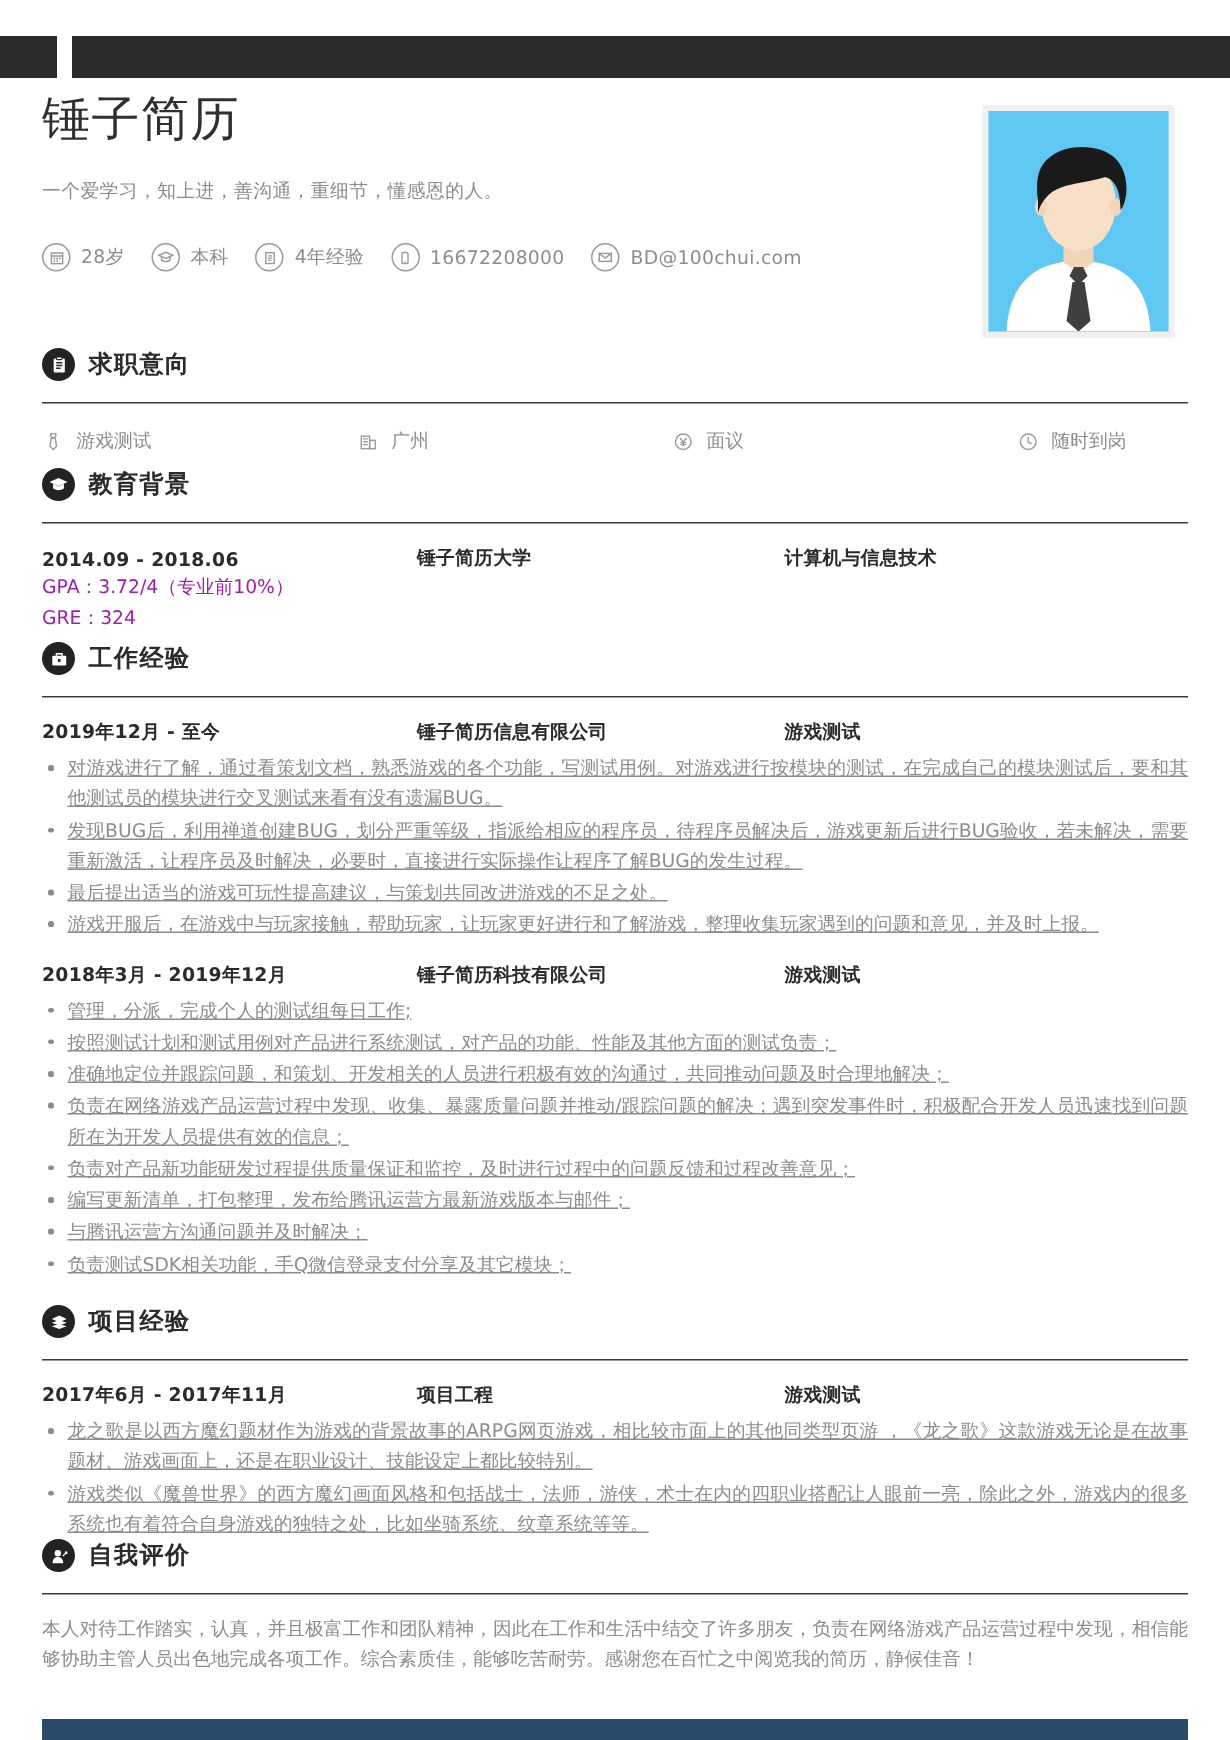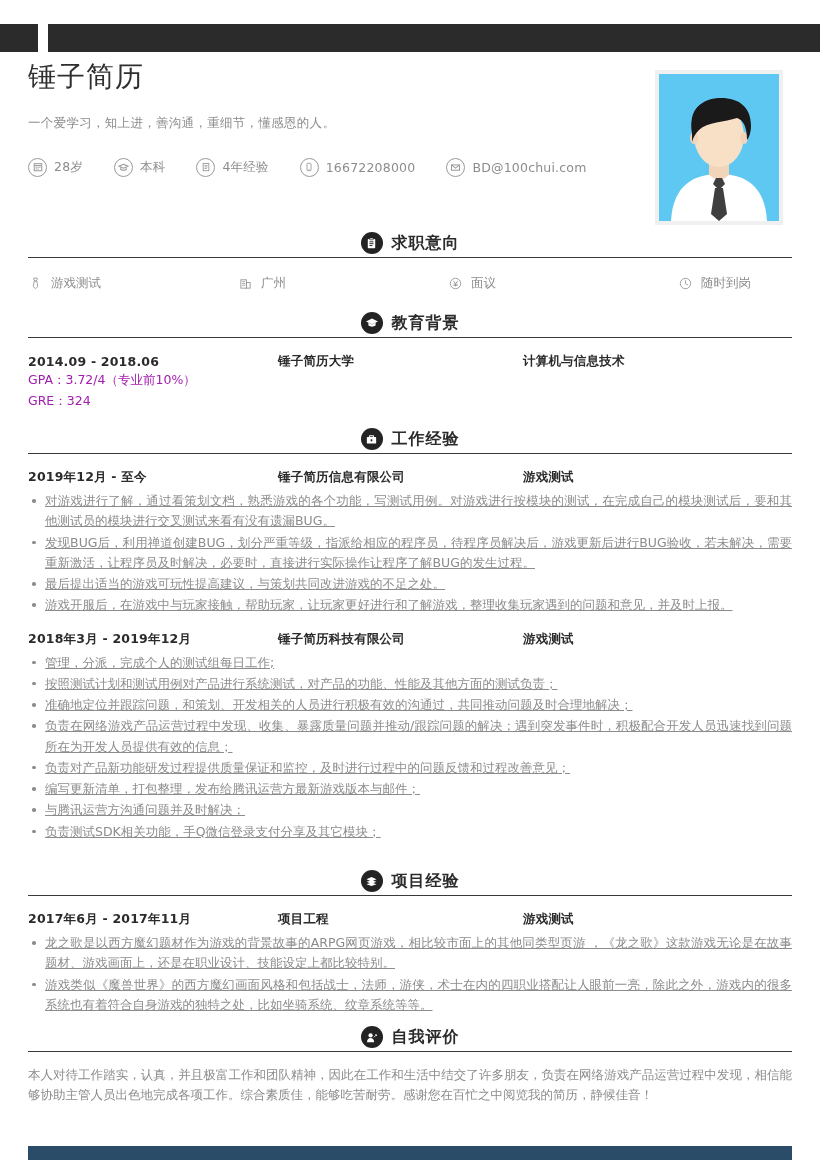--- a/index.html
+++ b/index.html
@@ -48,38 +48,38 @@
   }
 
   
   .header {
     position: absolute;
     top: 62px;
     left: 28px;
     right: 28px;
   }
   .name {
-    font-size: 28px;
+    font-size: 32px;
     font-weight: normal;
     color: #2f2f2f;
     letter-spacing: 1px;
     margin: 0 0 22px 0;
     line-height: 1.1;
   }
   .tagline {
     font-size: 12.5px;
     color: #8c8c8c;
     margin: 0 0 26px 0;
     letter-spacing: 0.3px;
   }
   .contact-row {
     display: flex;
     align-items: center;
     flex-wrap: nowrap;
-    gap: 13px;
+    gap: 0px;
   }
   .contact-item {
     display: flex;
     align-items: center;
     margin-right: 18px;
     white-space: nowrap;
   }
   .ci-icon {
     width: 17px;
     height: 17px;
@@ -120,22 +120,21 @@
   
   .section {
     position: absolute;
     left: 28px;
     right: 28px;
   }
   .sec-head {
     display: flex;
     align-items: center;
     border-bottom: 1.6px solid #3a3a3a;
-    padding-bottom: 3px;
-    justify-content: center;
+    padding-bottom: 14px;
   }
   .sec-icon {
     width: 22px;
     height: 22px;
     border-radius: 50%;
     background: #232323;
     display: inline-flex;
     align-items: center;
     justify-content: center;
     margin-right: 9px;

